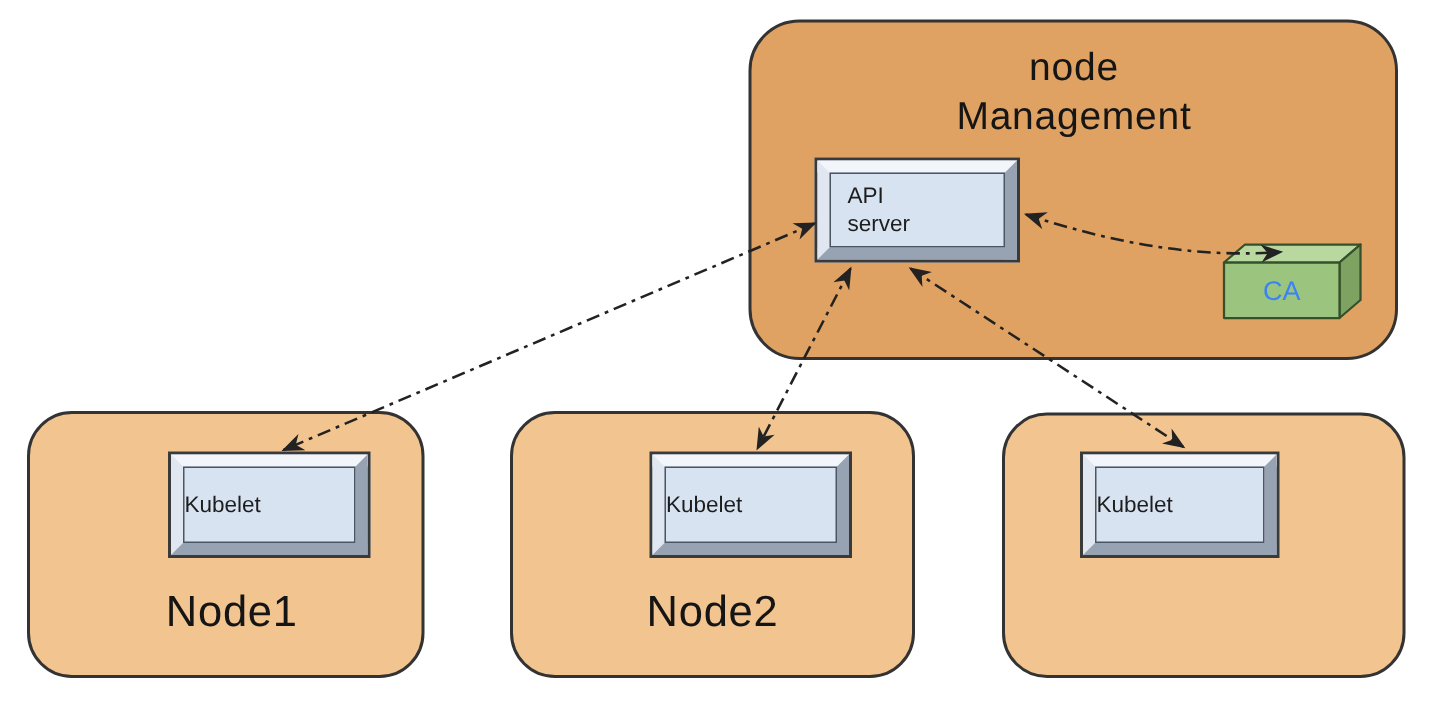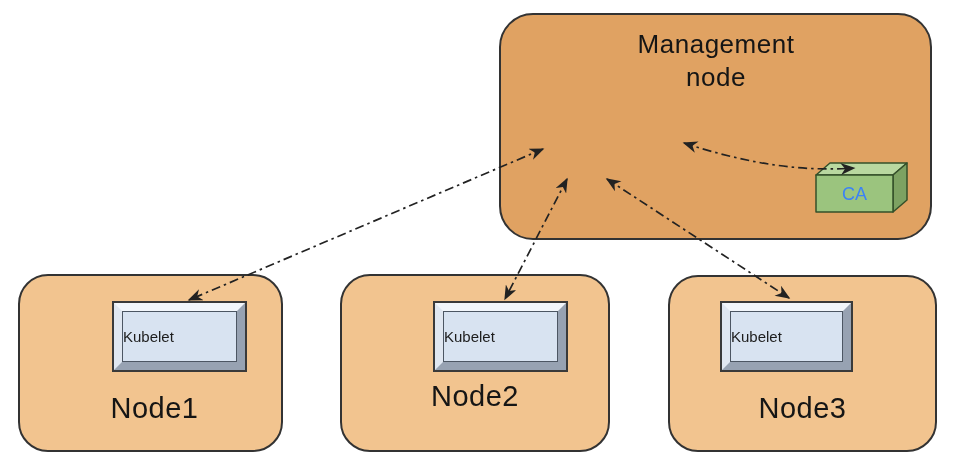--- a/index.html
+++ b/index.html
@@ -35,21 +35,21 @@
   }
 
   .node-label {
     position: absolute;
     text-align: center;
     font-size: 29px;
     letter-spacing: 0.5px;
     color: #151515;
   }
   #node1-label { left: 18px;  top: 392px; width: 273px; }
-  #node2-label { left: 340px; top: 380px; width: 270px; }
+  #node2-label { left: 340px; top: 392px; width: 270px; }
   #node3-label { left: 668px; top: 392px; width: 269px; }
 
   
   .bevel {
     position: absolute;
     border: 2px solid #3a3a3a;
     background: #cbd4e0;
   }
   #api-server-box { left: 543px; top: 105px; width: 137px; height: 70px; }
   #kubelet1-box   { left: 112px; top: 301px; width: 135px; height: 71px; }
@@ -92,28 +92,37 @@
   }
   .arrowhead { fill: var(--line, #222222); }
 </style>
 </head>
 <body>
 
 <div id="stage">
 
   <div id="mgmt-box" class="round-box"></div>
   <div class="mgmt-title">
+    <div>node</div>
     <div>Management</div>
-    <div>node</div>
   </div>
 
   <div id="node1-box" class="round-box"></div>
   <div id="node2-box" class="round-box"></div>
   <div id="node3-box" class="round-box"></div>
 
+  <div id="api-server-box" class="bevel">
+    <div class="bevel-frame"></div>
+    <div class="bevel-face align-left">
+      <div>
+        <div>API</div>
+        <div>server</div>
+      </div>
+    </div>
+  </div>
 
   <div id="kubelet1-box" class="bevel">
     <div class="bevel-frame"></div>
     <div class="bevel-face">
       <span>Kubelet</span>
     </div>
   </div>
   <div id="kubelet2-box" class="bevel">
     <div class="bevel-frame"></div>
     <div class="bevel-face">
@@ -122,21 +131,20 @@
   </div>
   <div id="kubelet3-box" class="bevel">
     <div class="bevel-frame"></div>
     <div class="bevel-face">
       <span>Kubelet</span>
     </div>
   </div>
 
   <div id="node1-label" class="node-label">Node1</div>
   <div id="node2-label" class="node-label">Node2</div>
-  <div id="node3-label" class="node-label">Node3</div>
 
   <svg id="ca-shape" width="104" height="62" viewBox="0 0 104 62">
     <polygon class="ca-top" points="6,18 20,6 97,6 83,18"></polygon>
     <polygon class="ca-side" points="83,18 97,6 97,43 83,55"></polygon>
     <rect class="ca-front" x="6" y="18" width="77" height="37"></rect>
   </svg>
   <div id="ca-label">CA</div>
 
   <svg id="arrows" width="958" height="468" viewBox="0 0 958 468">
     <defs>

